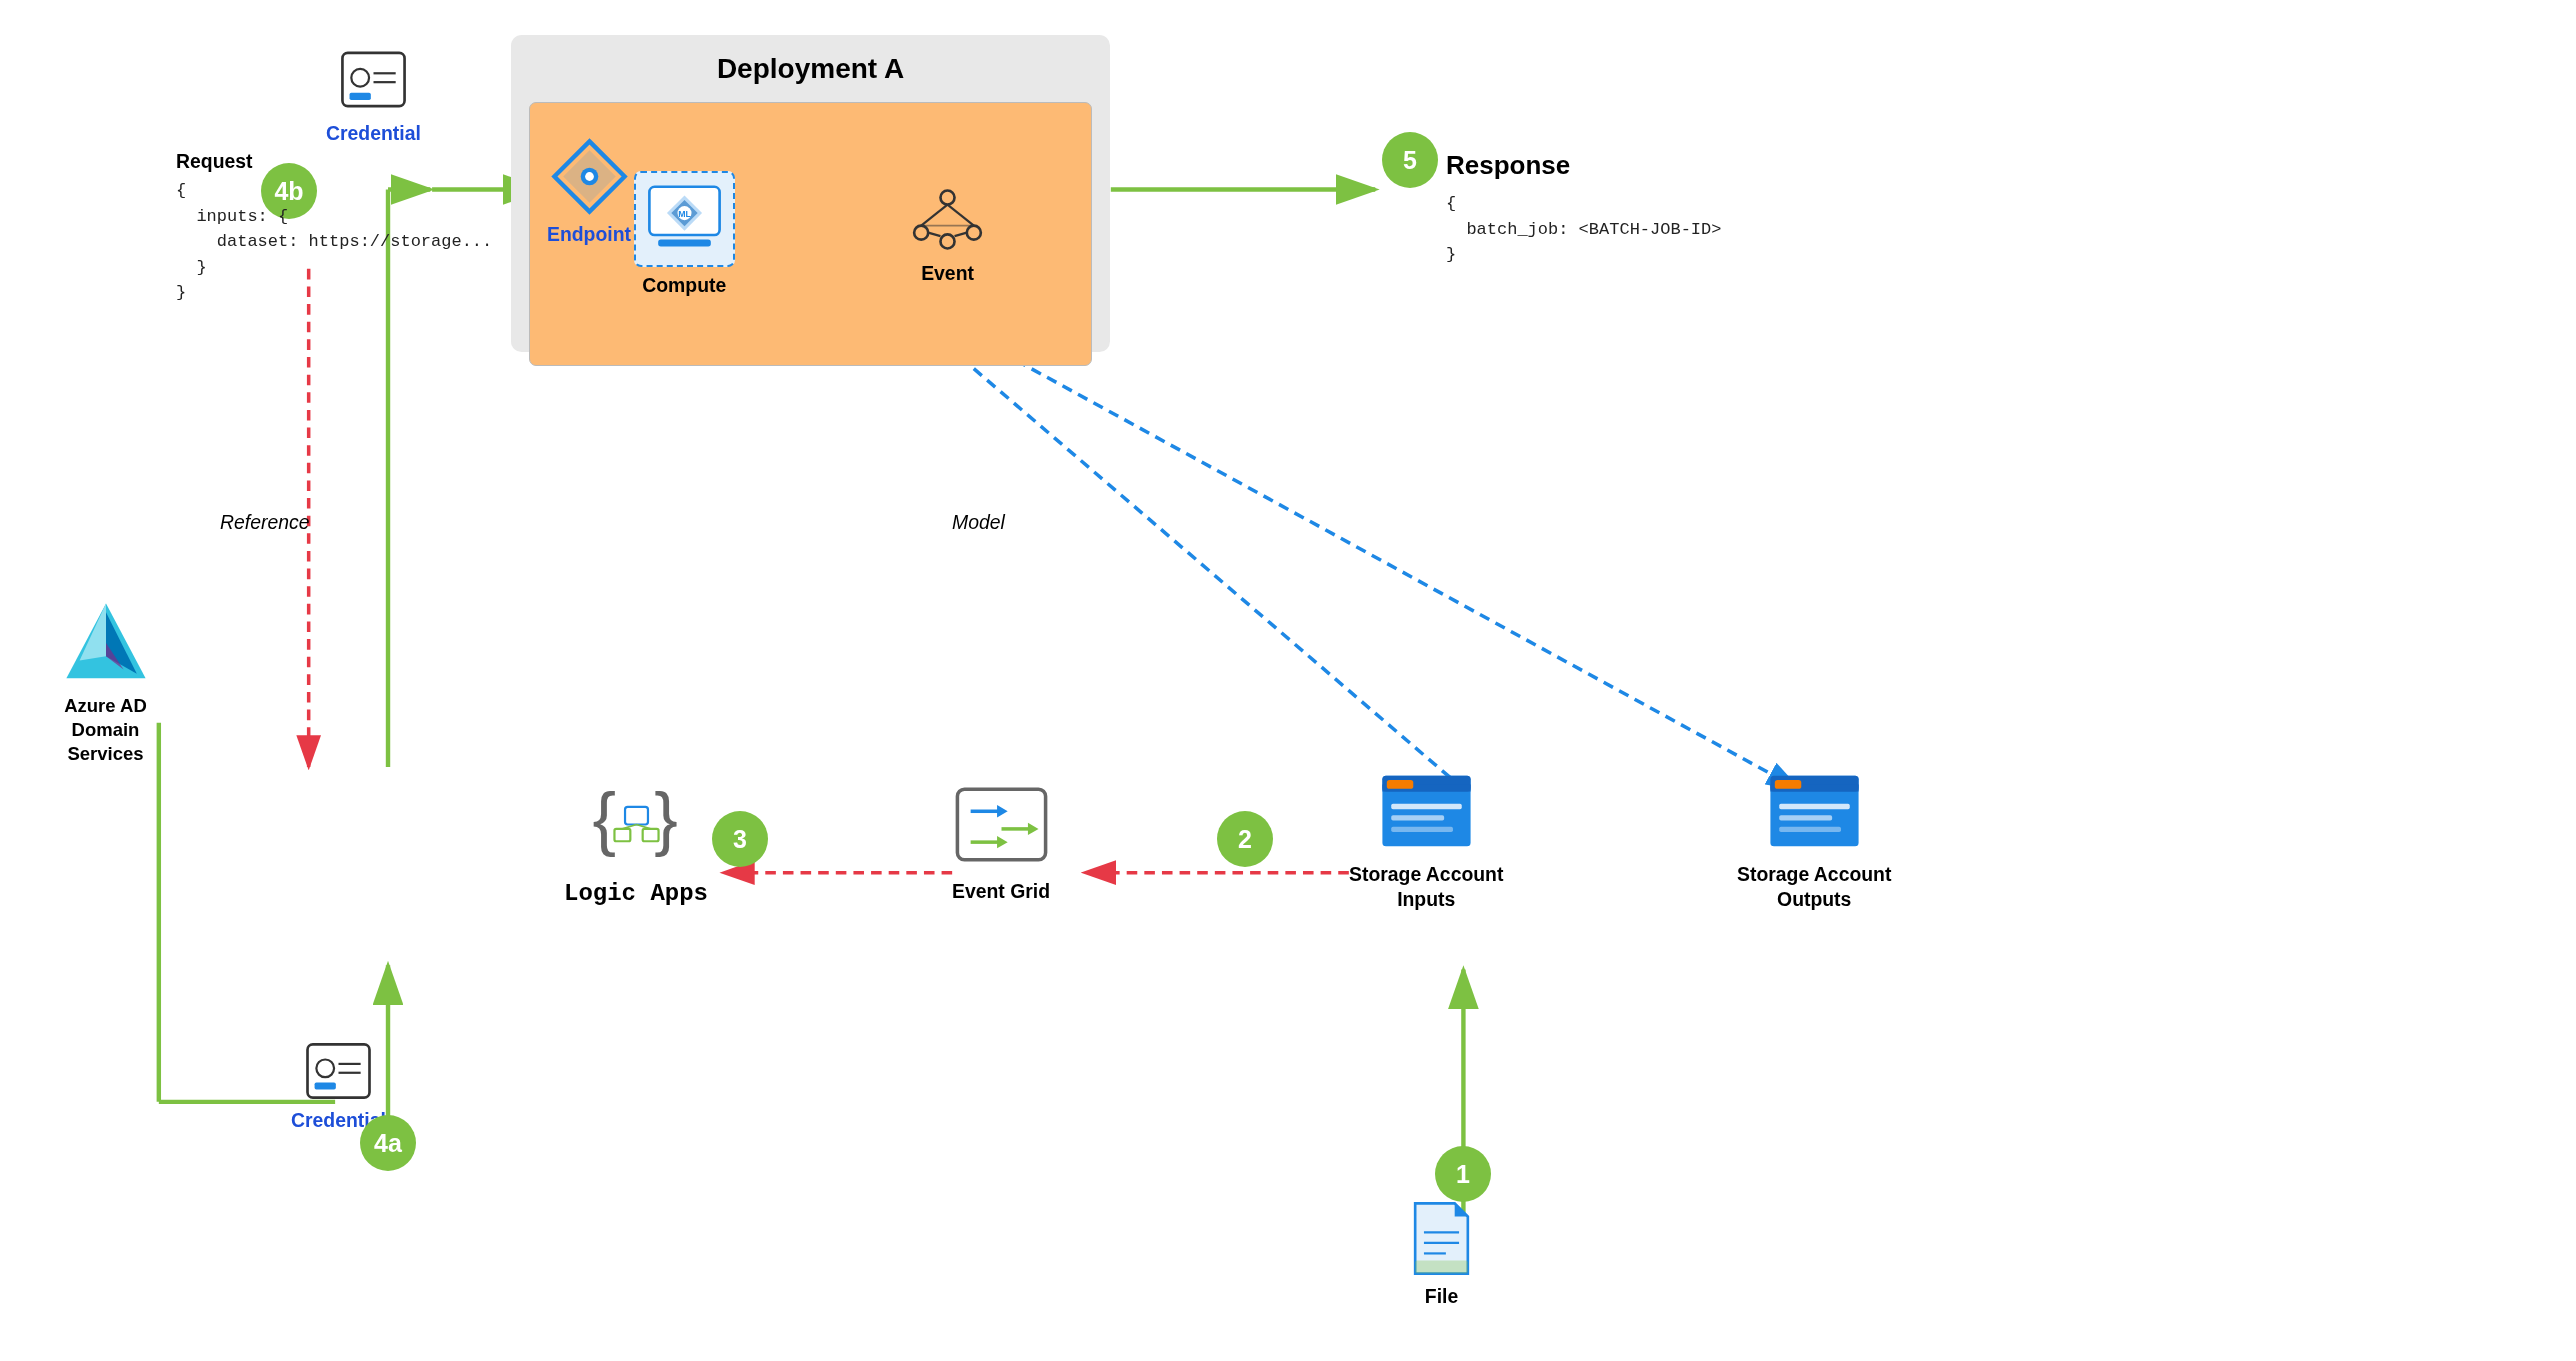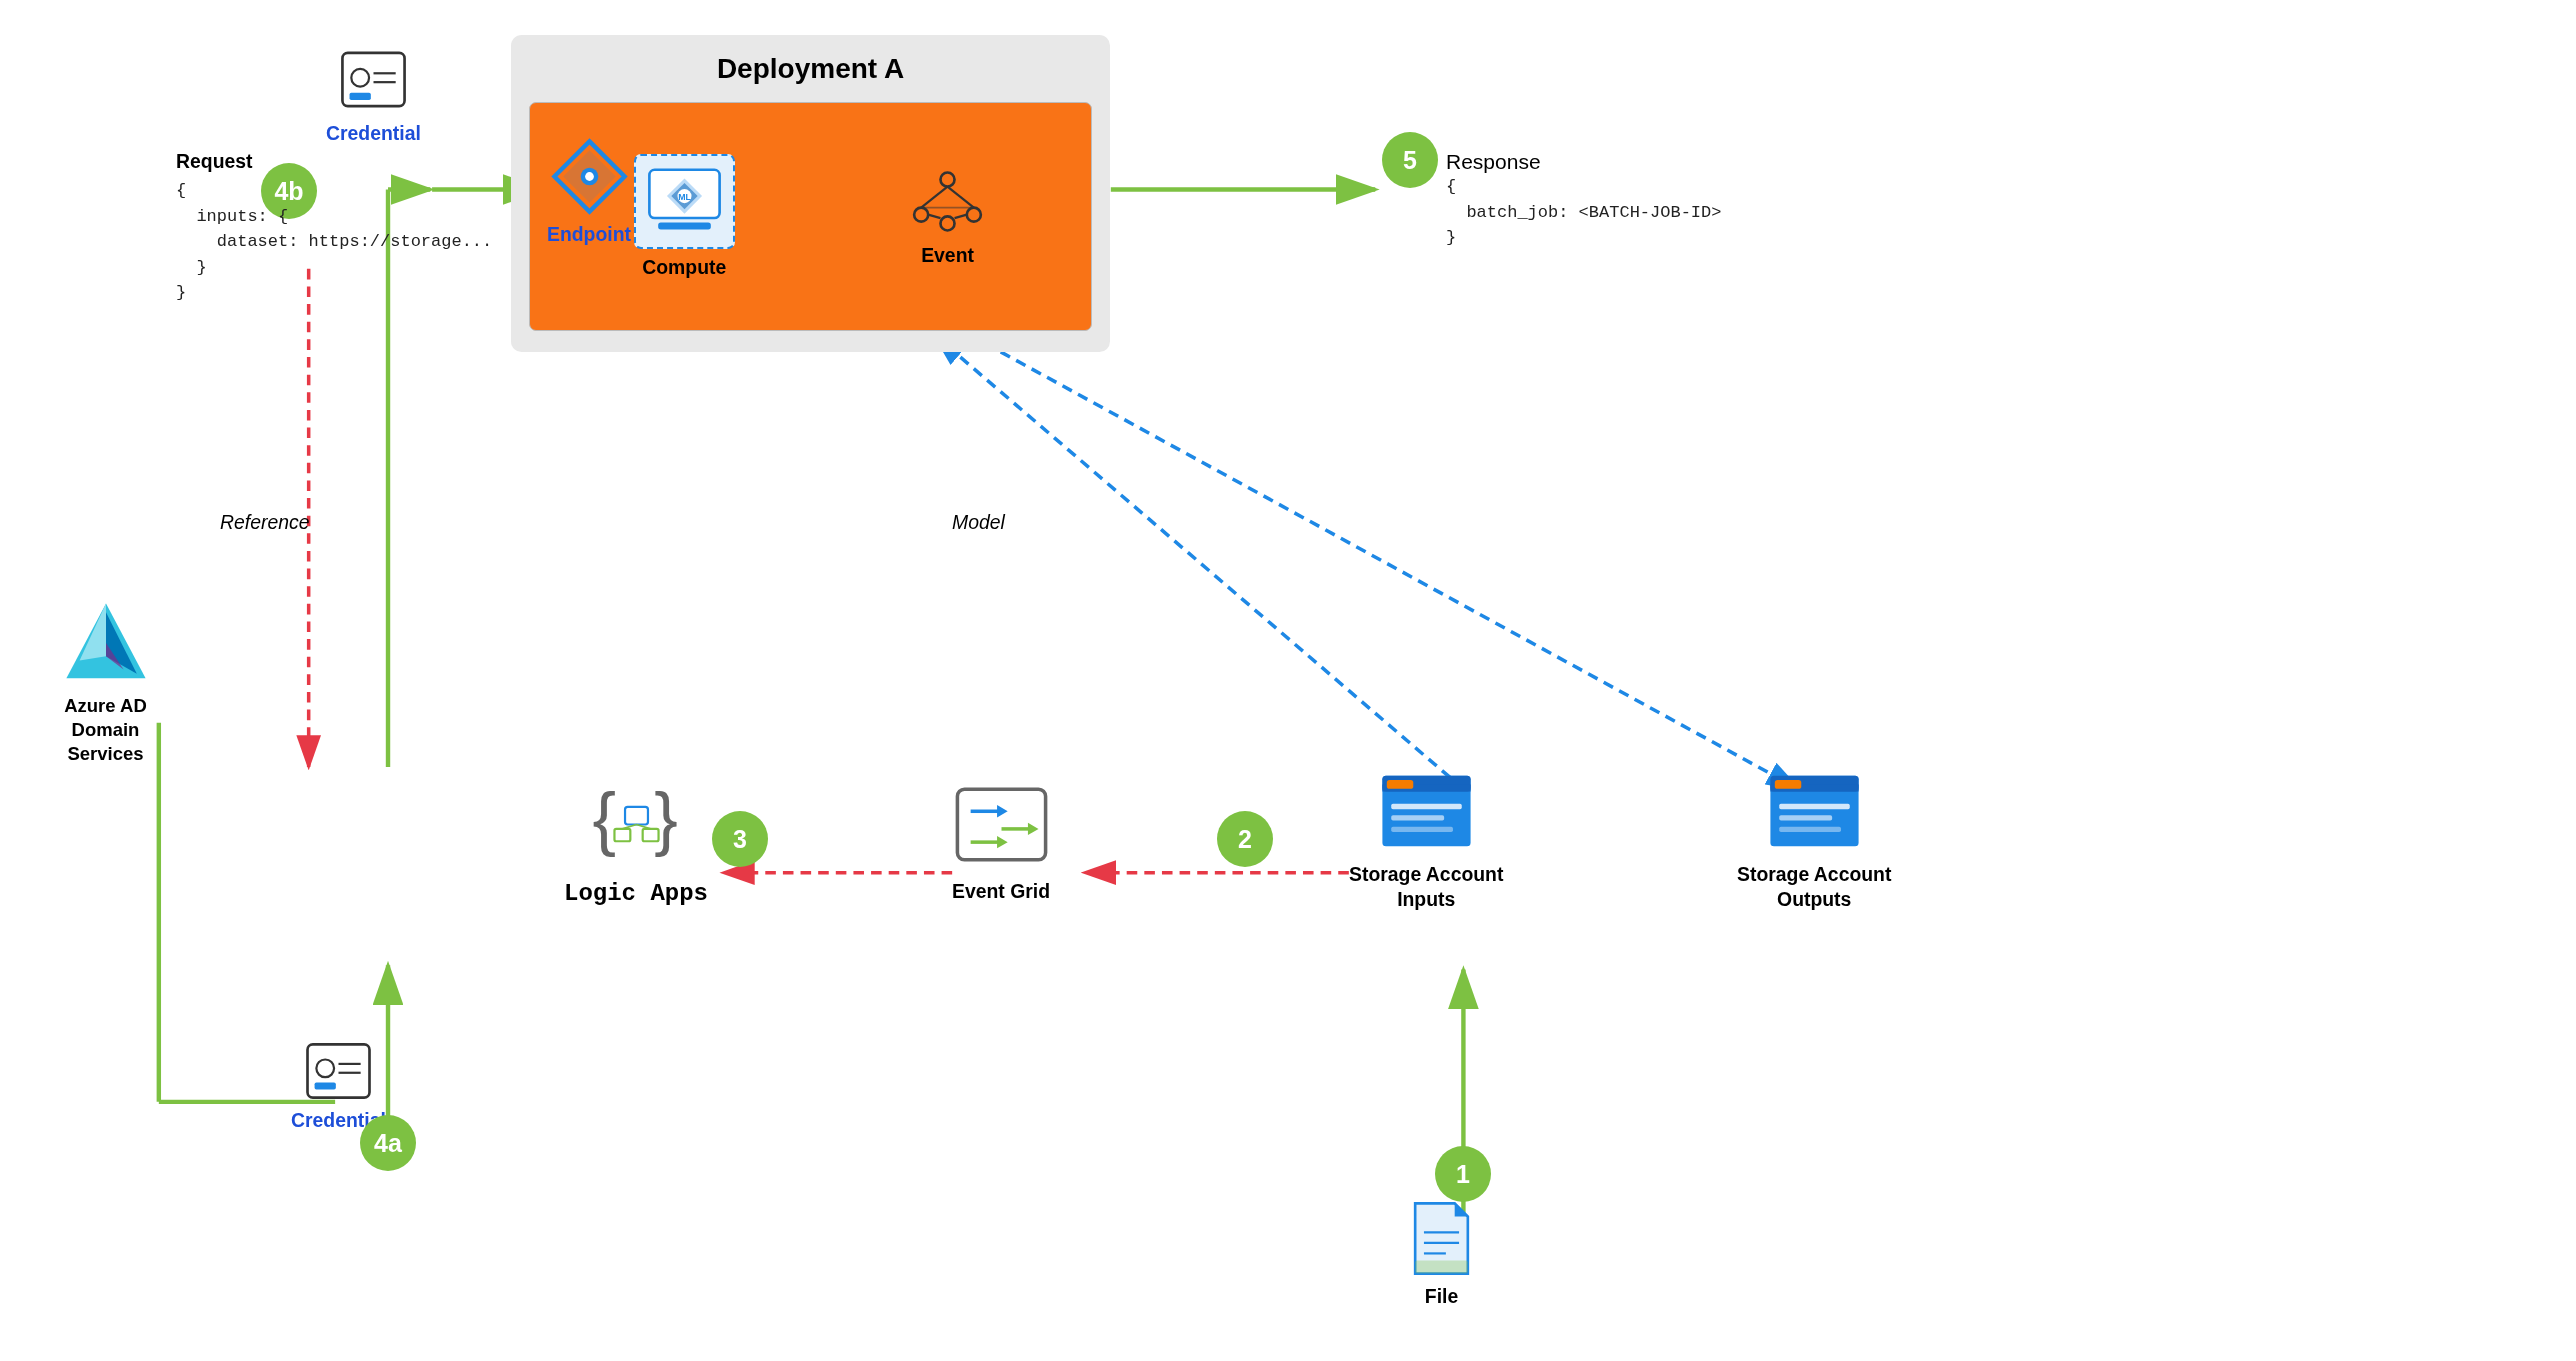--- a/index.html
+++ b/index.html
@@ -125,21 +125,21 @@
 
     <line x1="1660" y1="1380" x2="1660" y2="1100" stroke="#7dc142" stroke-width="5" marker-end="url(#green-arrow)"></line>
 
     <line x1="350" y1="305" x2="350" y2="870" stroke="none"></line>
 
   </svg>
 
   <div class="deployment-box">
     <div class="deployment-title">Deployment A</div>
 
-    <div style="background:#f97316; border:1.8px solid #bbb; border-radius:7px; display:flex; align-items:center; justify-content:space-around; height:229px; padding:17.6px;">
+    <div style="background:#fdba74; border:1.8px solid #bbb; border-radius:7px; display:flex; align-items:center; justify-content:space-around; height:264px; padding:17.6px;">
 
       <div style="display:flex;flex-direction:column;align-items:center;gap:7px;">
         <div style="border:2.6px dashed #1e88e5; border-radius:7px; padding:8.8px; background:#e3f0fb;">
           
           <svg width="79" height="71" viewBox="0 0 90 80">
 
             <rect x="5" y="5" width="80" height="55" rx="6" fill="#fff" stroke="#1e88e5" stroke-width="3"></rect>
             <rect x="15" y="65" width="60" height="8" rx="3" fill="#1e88e5"></rect>
 
             <polygon points="45,15 65,35 45,55 25,35" fill="#1e88e5" opacity="0.3"></polygon>
@@ -204,21 +204,21 @@
       &nbsp;&nbsp;}<br>
       }
     </div>
   </div>
 
   <div class="badge" style="left:1382px; top:132px;">
     <span>5</span>
   </div>
 
   <div style="position:absolute; left:1446px; top:150px;">
-    <div style="font-size:21px; font-weight:400; margin-bottom:0;">Response</div>
+    <div style="font-size:26px; font-weight:700; margin-bottom:10px;">Response</div>
     <div style="font-size:17px; font-family:'Courier New',monospace; line-height:1.5; color:#222;">
       {<br>
       &nbsp;&nbsp;batch_job: &lt;BATCH-JOB-ID&gt;<br>
       }
     </div>
   </div>
 
   <div style="position:absolute; left:220px; top:511px; font-size:19.4px; font-style:italic;">Reference</div>
 
   <div style="position:absolute; left:952px; top:511px; font-size:19.4px; font-style:italic;">Model</div>

